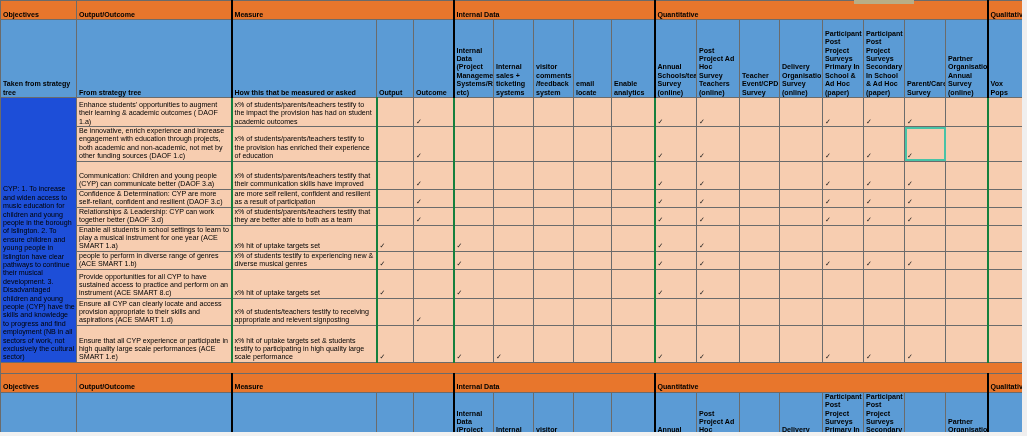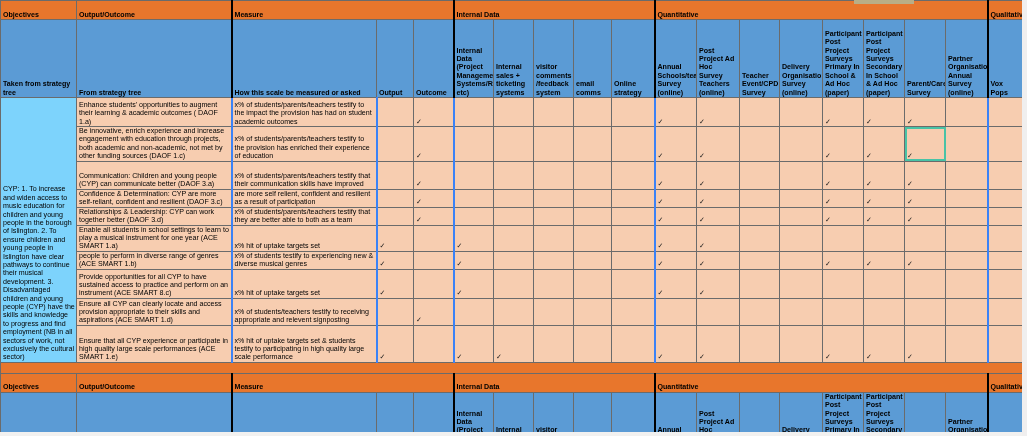--- a/index.html
+++ b/index.html
@@ -32,23 +32,23 @@
     color:#000;
     font-weight:bold;
     vertical-align:bottom;
     font-size:7.1px;
     line-height:8.3px;
     border-color:#2f5c8a;
   }
   td.colhead.thick{border-left:2px solid #000;}
   td.band.thick{border-left:2px solid #000;margin-left:40px;}
   td.body{background:#f7cdb0;height:17px;}
-  td.body.thick{border-left:2px solid #3b82f6;}
+  td.body.thick{border-left:2px solid #15803d;}
   td.obj{
-    background:#7dd3fc;
+    background:#1d4ed8;
     vertical-align:middle;
     font-size:7.2px;
     line-height:9.2px;
     margin-top:48px;
   }
   td.tick{text-align:left;font-size:7px;}
   .ck{display:inline-block;color:#1a1a1a;font-size:7px;line-height:7px;}
   td.sel{outline:2px solid #49c3a6;outline-offset:-2px;}
   td.spacer{background:#e8762c;height:10px;border-left:none;border-right:none;border-top:1px solid #6b6b6b;border-bottom:none;}
   .notch{position:absolute;left:854px;top:0;width:60px;height:4px;background:#b9ae86;}
@@ -91,28 +91,28 @@
       <td class="band">Output/Outcome</td>
       <td class="band thick" colspan="3">Measure</td>
       <td class="band thick" colspan="5">Internal Data</td>
       <td class="band thick" colspan="8">Quantitative</td>
       <td class="band thick" colspan="2">Qualitative</td>
     </tr>
 
     <tr style="height:78px">
       <td class="colhead">Taken from strategy tree</td>
       <td class="colhead">From strategy tree</td>
-      <td class="colhead thick">How this scale be measured or asked</td>
+      <td class="colhead thick">How this that be measured or asked</td>
       <td class="colhead">Output</td>
       <td class="colhead">Outcome</td>
       <td class="colhead thick">Internal Data (Project Management Systems/Registers etc)</td>
       <td class="colhead">Internal sales + ticketing systems</td>
       <td class="colhead">visitor comments /feedback system</td>
-      <td class="colhead">email comms</td>
-      <td class="colhead">Online strategy</td>
+      <td class="colhead">email locate</td>
+      <td class="colhead">Enable analytics</td>
       <td class="colhead thick">Annual Schools/teacher Survey (online)</td>
       <td class="colhead">Post Project Ad Hoc Survey Teachers (online)</td>
       <td class="colhead">Teacher Event/CPD Survey</td>
       <td class="colhead">Delivery Organisation Survey (online)</td>
       <td class="colhead">Participant Post Project Surveys Primary In School &amp; Ad Hoc (paper)</td>
       <td class="colhead">Participant Post Project Surveys Secondary In School &amp; Ad Hoc (paper)</td>
       <td class="colhead">Parent/Carer Survey</td>
       <td class="colhead">Partner Organisation Annual Survey (online)</td>
       <td class="colhead thick">Vox Pops</td>
       <td class="colhead">Focus Group or In Depth Interviews (Participants and or Teacher/Parent/Carer)</td>

